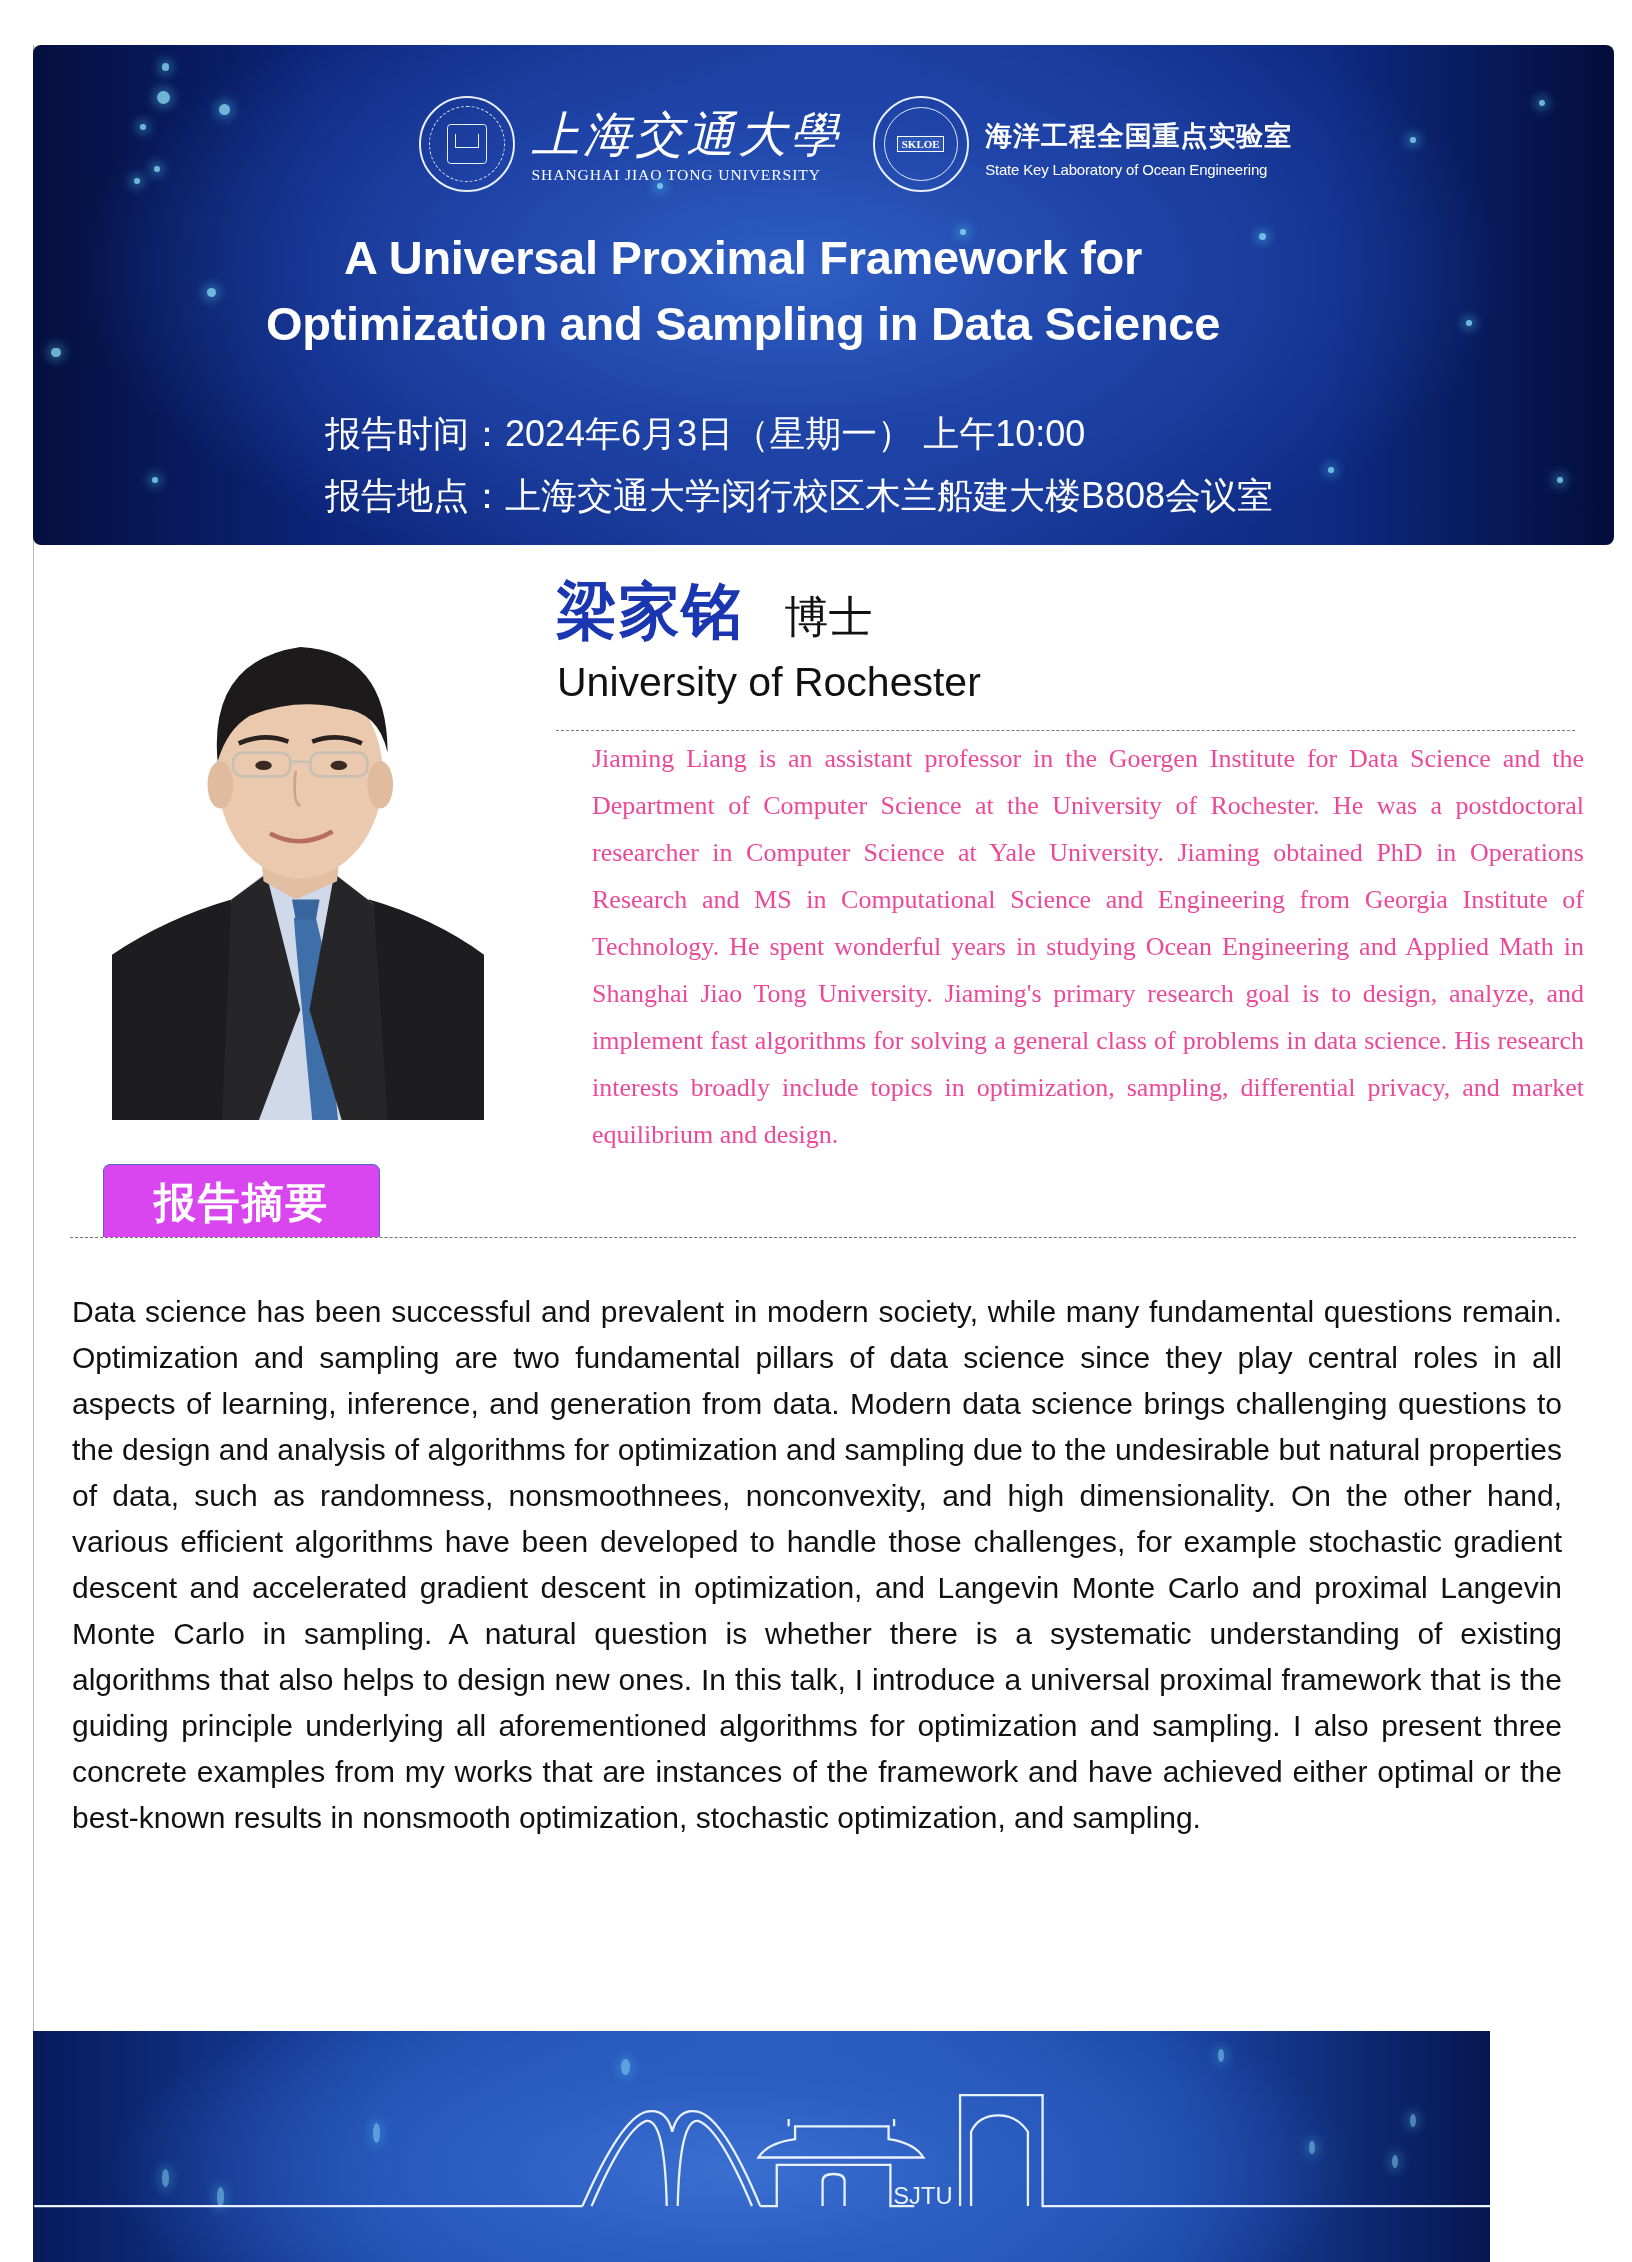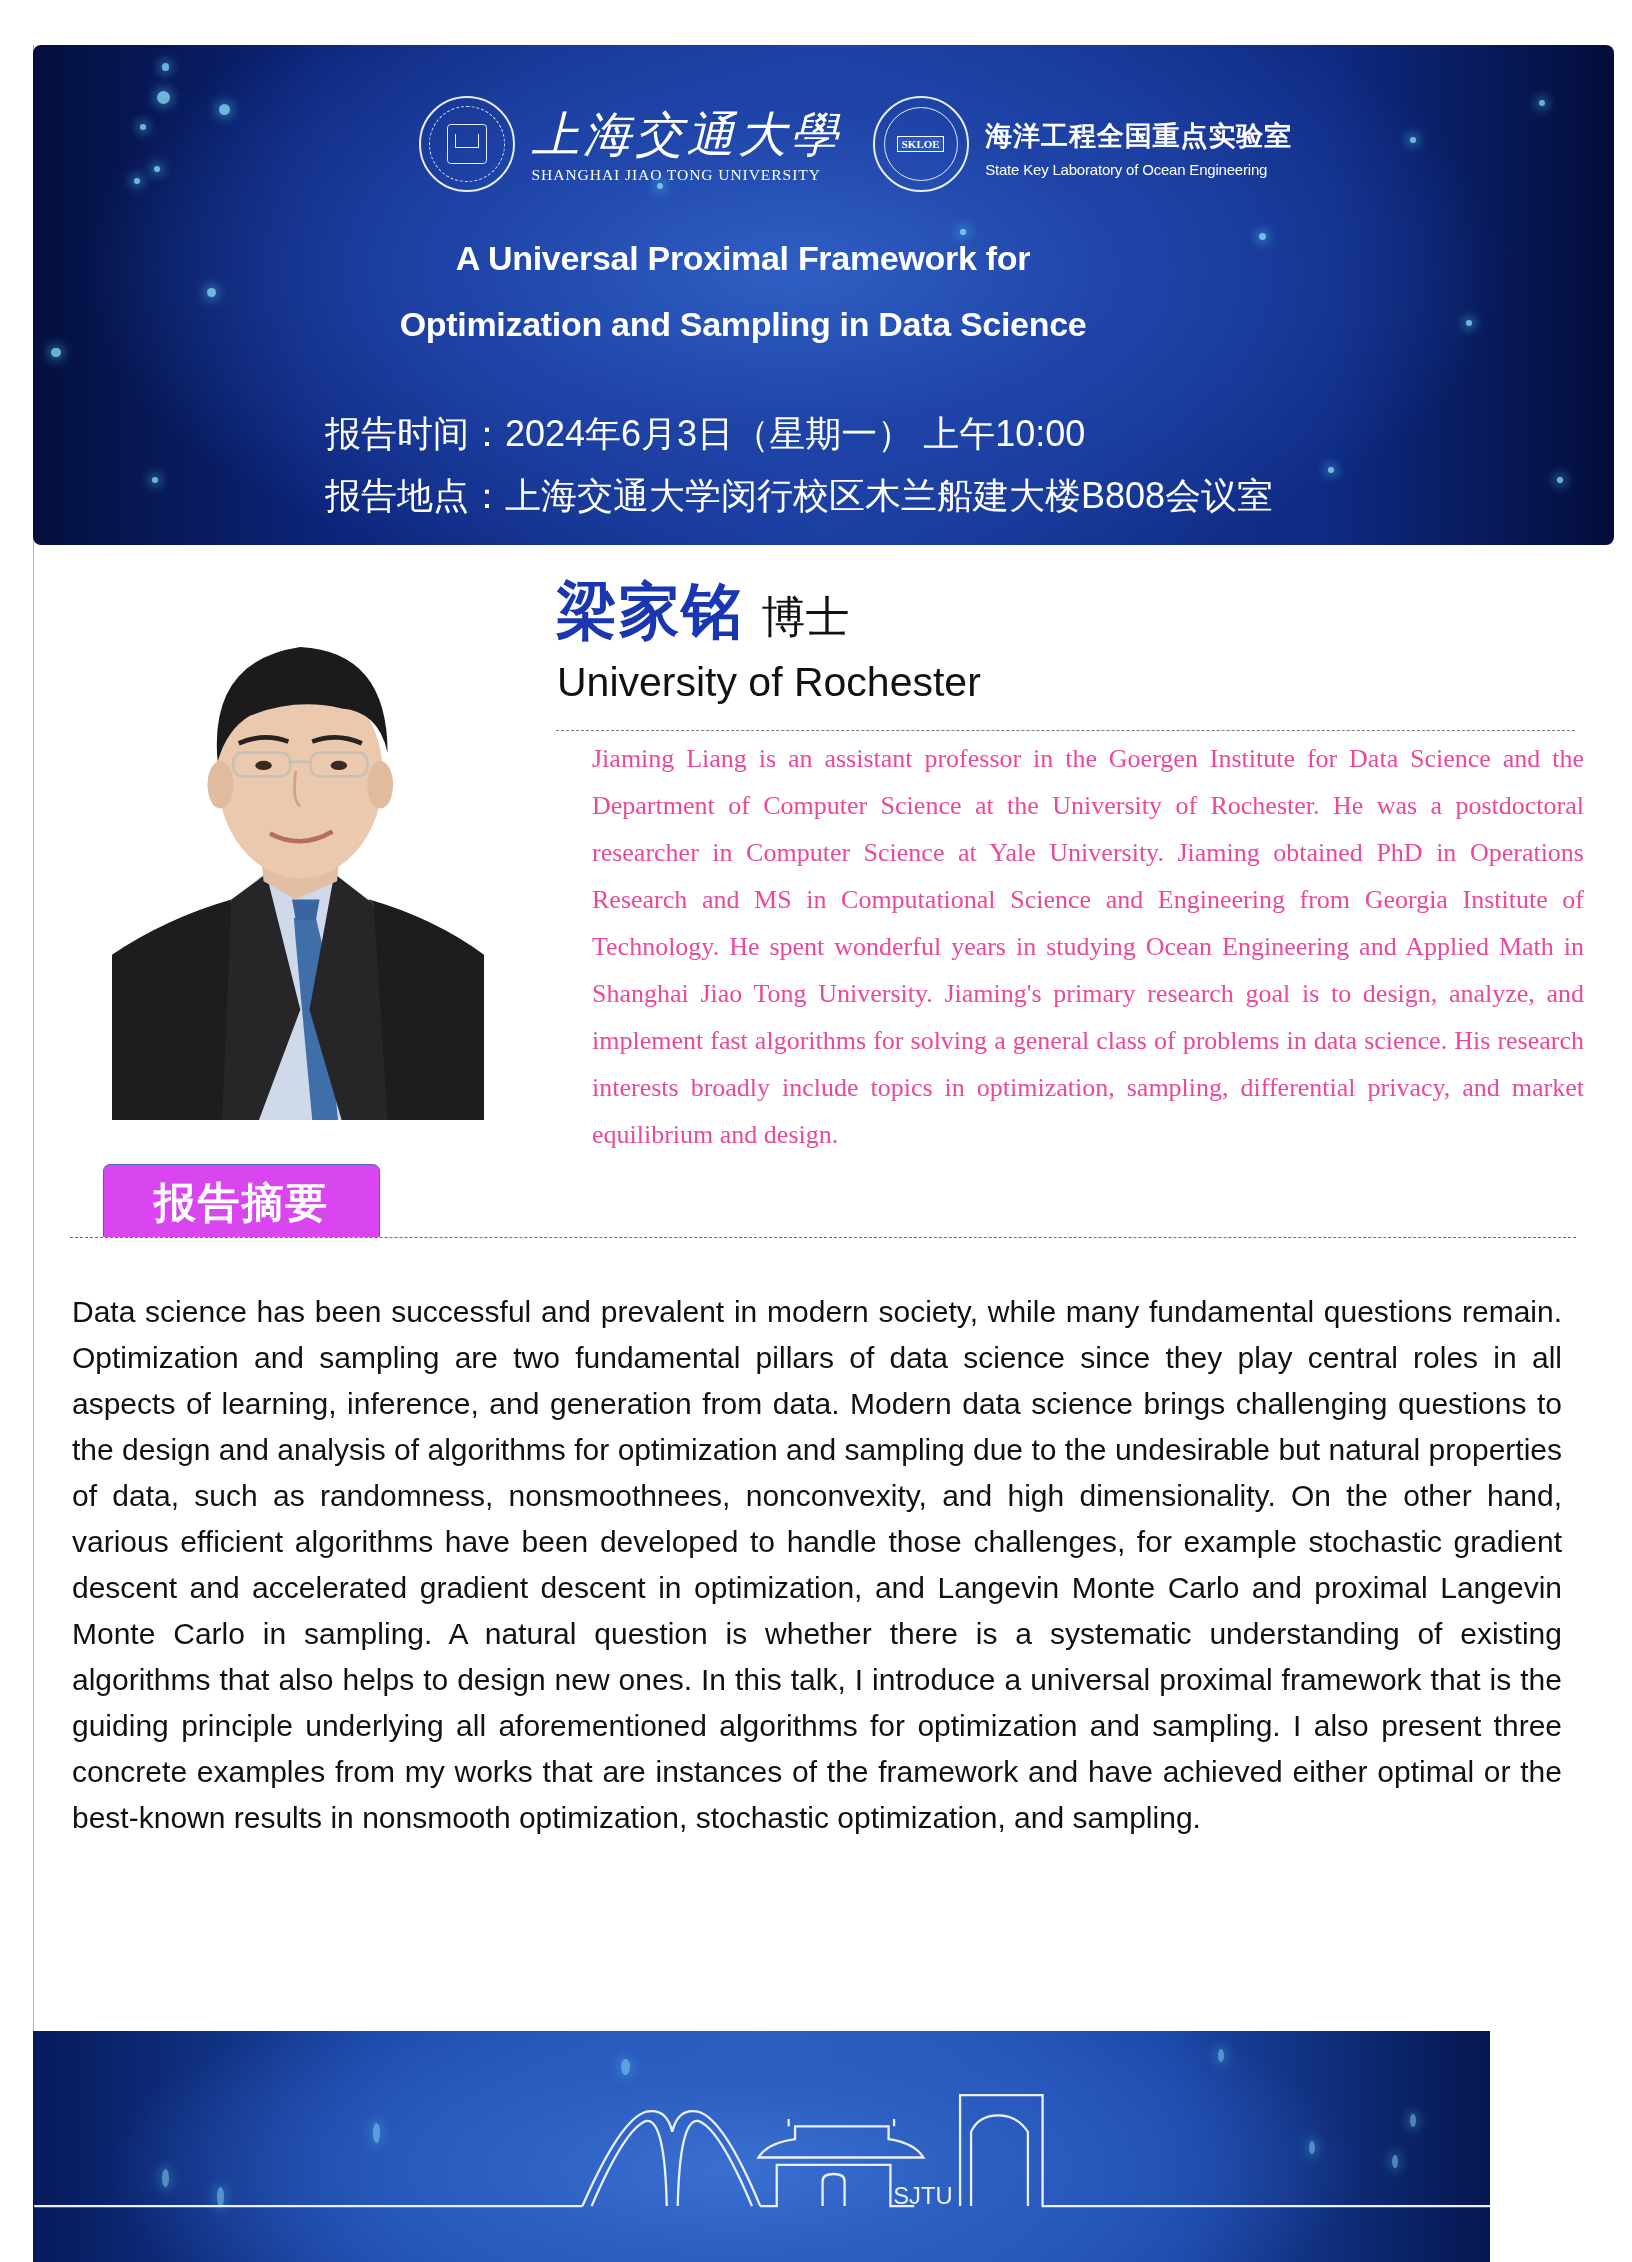--- a/index.html
+++ b/index.html
@@ -37,32 +37,32 @@
   .skloe-seal {
     margin-left: 31px; width: 96px; height: 96px; border-radius: 50%; border: 2.8px solid #e9eefc;
     display: flex; align-items: center; justify-content: center; position: relative;
   }
   .skloe-seal::before { content:""; position:absolute; inset: 9.2px; border-radius:50%; border:0.9px solid #dfe6fa; }
   .skloe-tag { font-family: "Liberation Serif", serif; font-weight: bold; font-size: 11px; color: #fff; border: 1.8px solid #fff; padding: 0.9px 3.7px; background:#2c55b8; position: relative; z-index:1; }
   .skloe-text { margin-left: 16.5px; color: #fff; }
   .skloe-cn { font-size: 27px; font-weight: bold; letter-spacing: 0.9px; margin-top: 8px; }
   .skloe-en { font-size: 15px; margin-top: 7.3px; letter-spacing: -0.2px; }
 
-  .title { position: absolute; left: 0; width: 1420px; top: 180px; text-align: center; color: #fff; font-weight: bold; font-size: 34px; line-height: 66px; letter-spacing: -0.3px; }
+  .title { position: absolute; left: 0; width: 1420px; top: 180px; text-align: center; color: #fff; font-weight: bold; font-size: 47px; line-height: 66px; letter-spacing: -0.3px; }
   .meta { position: absolute; left: 292px; top: 358px; color: #fff; font-size: 36px; line-height: 62px; }
   .meta .lbl { font-weight: normal; }
 
   
   .photo {
     position: absolute; left: 112px; top: 624px; width: 372px; height: 496px; background: #ffffff; overflow: hidden;
   }
   .photo svg { display:block; }
   .name-row { position: absolute; left: 556px; top: 571px; display: flex; align-items: baseline; }
   .name-cn { color: #1a36b0; font-size: 61px; font-weight: bold; letter-spacing: 1.8px; }
-  .name-title { margin-left: 17px; font-size: 44px; color: #111; }
+  .name-title { margin-left: 40px; font-size: 44px; color: #111; }
   .affil { position: absolute; left: 557px; top: 659px; font-size: 41px; color: #111; }
   .dash-top { position: absolute; left: 556px; top: 730px; width: 1019px; border-top: 1.8px dashed #7a7a7a; }
   .bio {
     position: absolute; left: 592px; top: 735px; width: 992px;
     font-size: 26px; line-height: 47px; text-align: justify; color: #ec4899;
     font-family: Liberation Serif, serif;
   }
 
   .badge {
     position: absolute; left: 103px; top: 1164px; width: 277px; height: 73px;

